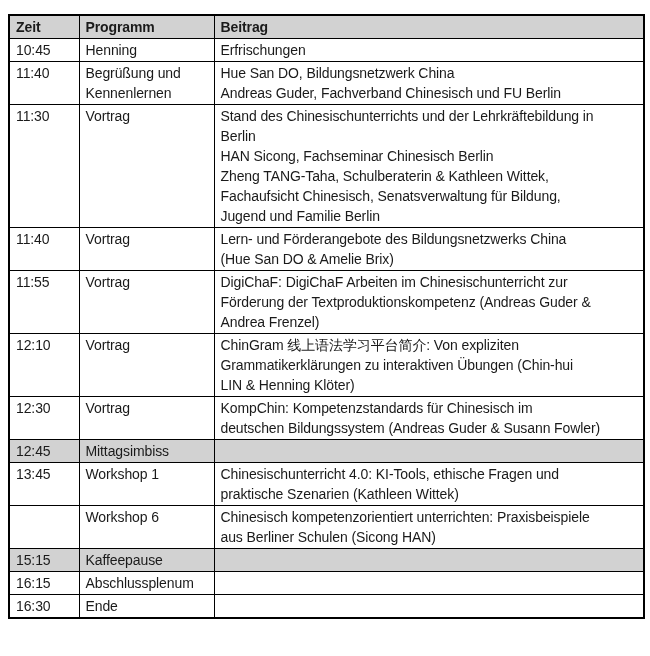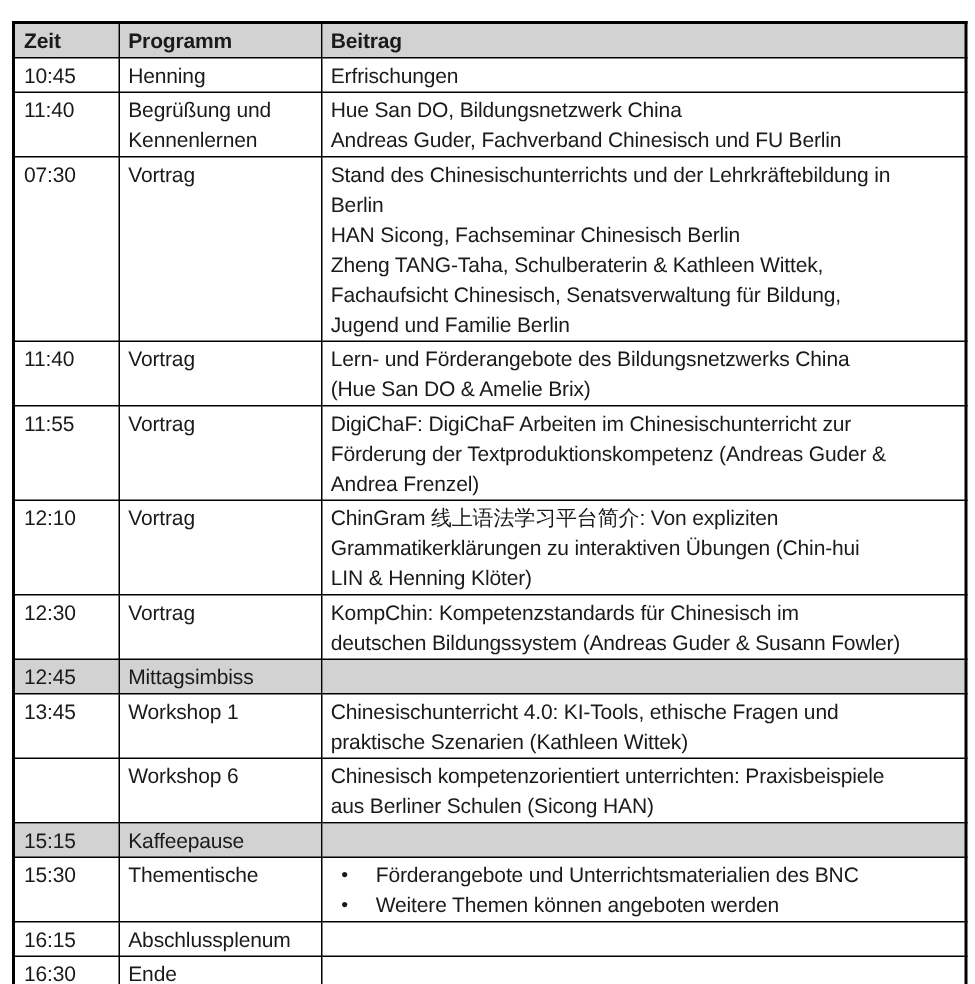--- a/index.html
+++ b/index.html
@@ -77,21 +77,21 @@
         <td class="programm">
           <div class="prog-line">Begrüßung und</div>
           <div class="prog-line">Kennenlernen</div>
         </td>
         <td class="beitrag">
           <div class="line">Hue San DO, Bildungsnetzwerk China</div>
           <div class="line">Andreas Guder, Fachverband Chinesisch und FU Berlin</div>
         </td>
       </tr>
       <tr>
-        <td class="zeit">07:30</td>
+        <td class="zeit">11:30</td>
         <td class="programm">
           <div class="prog-line">Vortrag</div>
         </td>
         <td class="beitrag">
           <div class="line">Stand des Chinesischunterrichts und der Lehrkräftebildung in</div>
           <div class="line">Berlin</div>
           <div class="line">HAN Sicong, Fachseminar Chinesisch Berlin</div>
           <div class="line">Zheng TANG-Taha, Schulberaterin &amp; Kathleen Wittek,</div>
           <div class="line">Fachaufsicht Chinesisch, Senatsverwaltung für Bildung,</div>
           <div class="line">Jugend und Familie Berlin</div>
@@ -167,36 +167,20 @@
         </td>
       </tr>
       <tr class="highlight">
         <td class="zeit">15:15</td>
         <td class="programm">
           <div class="prog-line">Kaffeepause</div>
         </td>
         <td class="beitrag"></td>
       </tr>
       <tr>
-        <td class="zeit">15:30</td>
-        <td class="programm">
-          <div class="prog-line">Thementische</div>
-        </td>
-        <td class="beitrag">
-          <div class="bullet-line">
-            <span class="bullet">•</span>
-            <span>Förderangebote und Unterrichtsmaterialien des BNC</span>
-          </div>
-          <div class="bullet-line">
-            <span class="bullet">•</span>
-            <span>Weitere Themen können angeboten werden</span>
-          </div>
-        </td>
-      </tr>
-      <tr>
         <td class="zeit">16:15</td>
         <td class="programm">
           <div class="prog-line">Abschlussplenum</div>
         </td>
         <td class="beitrag"></td>
       </tr>
       <tr>
         <td class="zeit">16:30</td>
         <td class="programm">
           <div class="prog-line">Ende</div>

